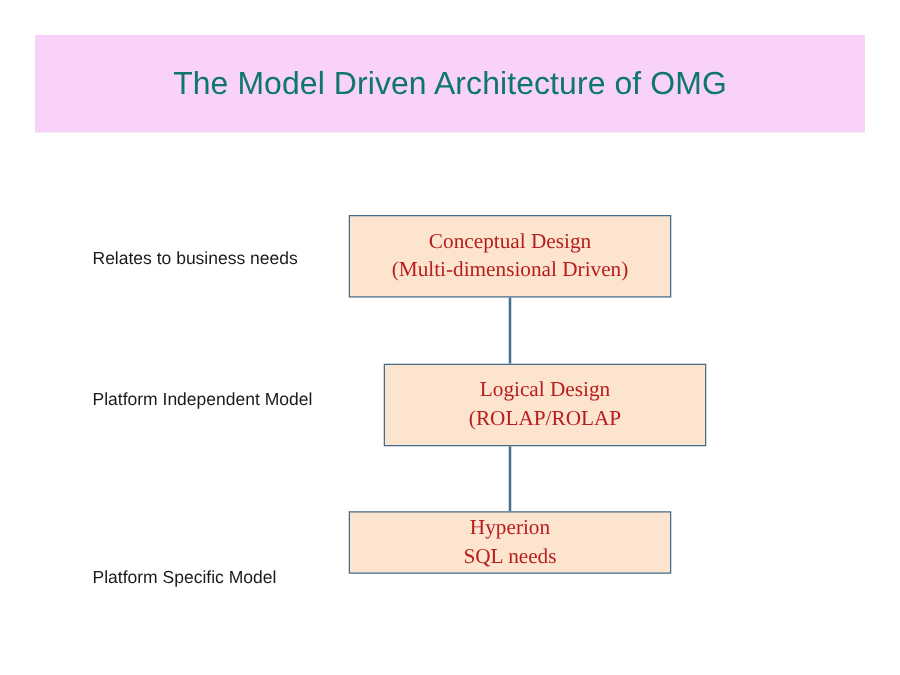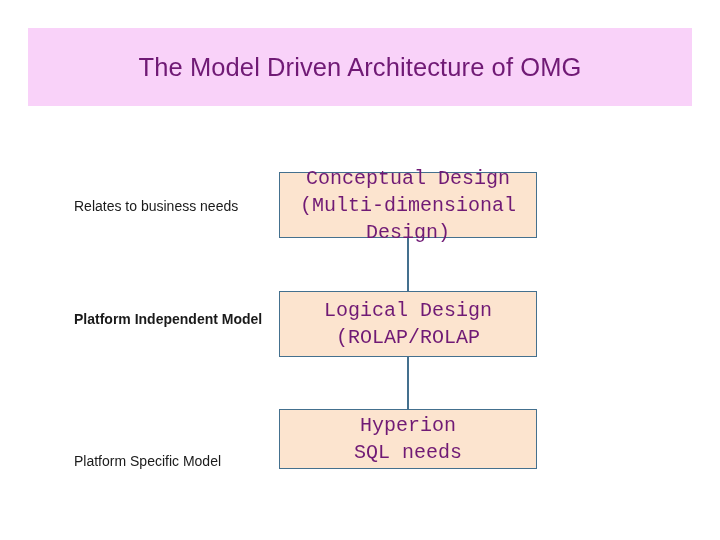--- a/index.html
+++ b/index.html
@@ -30,61 +30,61 @@
   .title-text {
     position: absolute;
     left: 0;
     top: 0;
     width: 664px;
     height: 78px;
     display: flex;
     align-items: center;
     justify-content: center;
     font-size: 25.5px;
-    color: #701a75;
+    color: #0f766e;
     letter-spacing: 0.1px;
     font-family: "Liberation Sans", sans-serif;
   }
 
   
   .left-label {
     position: absolute;
     left: 38px;
     width: 230px;
     font-size: 14px;
     color: #1a1a1a;
     text-align: left;
     font-family: "Liberation Sans", sans-serif;
     margin-left: 36px;
   }
   .left-label.l0 { top: 198px; }
-  .left-label.l1 { top: 311px; font-weight: bold; }
+  .left-label.l1 { top: 311px; }
   .left-label.l2 { top: 453px; }
 
   
   .box {
     position: absolute;
     left: 279px;
     width: 258px;
     box-sizing: border-box;
     background: #fce4cf;
     border: 1.5px solid #44708e;
     display: flex;
     flex-direction: column;
     align-items: center;
     justify-content: center;
-    font-size: 20px;
-    color: #701a75;
+    font-size: 17px;
+    color: #b91c1c;
     line-height: 1.35;
     text-align: center;
-    font-family: Liberation Mono, monospace;
+    font-family: Liberation Serif, serif;
   }
   .box.b0 { top: 172px; height: 66px; }
-  .box.b1 { top: 291px; height: 66px; }
-  .box.b2 { top: 409px; height: 60px; }
+  .box.b1 { top: 291px; height: 66px; margin-left: 28px; }
+  .box.b2 { top: 409px; height: 50px; }
 
   .box-line { display: block; }
 
   
   .connector {
     position: absolute;
     left: 407px;
     width: 1.5px;
     background: #44708e;
   }
@@ -99,21 +99,21 @@
   <div class="title-banner">
     <div class="title-text">The Model Driven Architecture of OMG</div>
   </div>
 
   <div class="left-label l0">Relates to business needs</div>
   <div class="left-label l1">Platform Independent Model</div>
   <div class="left-label l2">Platform Specific Model</div>
 
   <div class="box b0">
     <span class="box-line">Conceptual Design</span>
-    <span class="box-line">(Multi-dimensional Design)</span>
+    <span class="box-line">(Multi-dimensional Driven)</span>
   </div>
 
   <div class="connector c0"></div>
 
   <div class="box b1">
     <span class="box-line">Logical Design</span>
     <span class="box-line">(ROLAP/ROLAP</span>
   </div>
 
   <div class="connector c1"></div>

